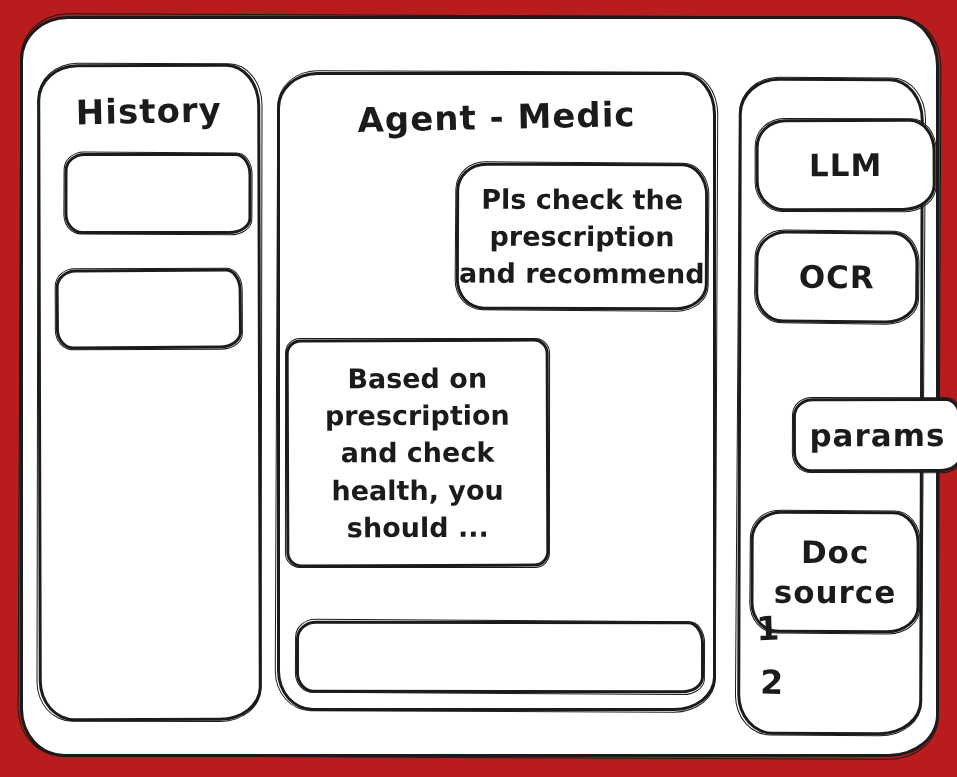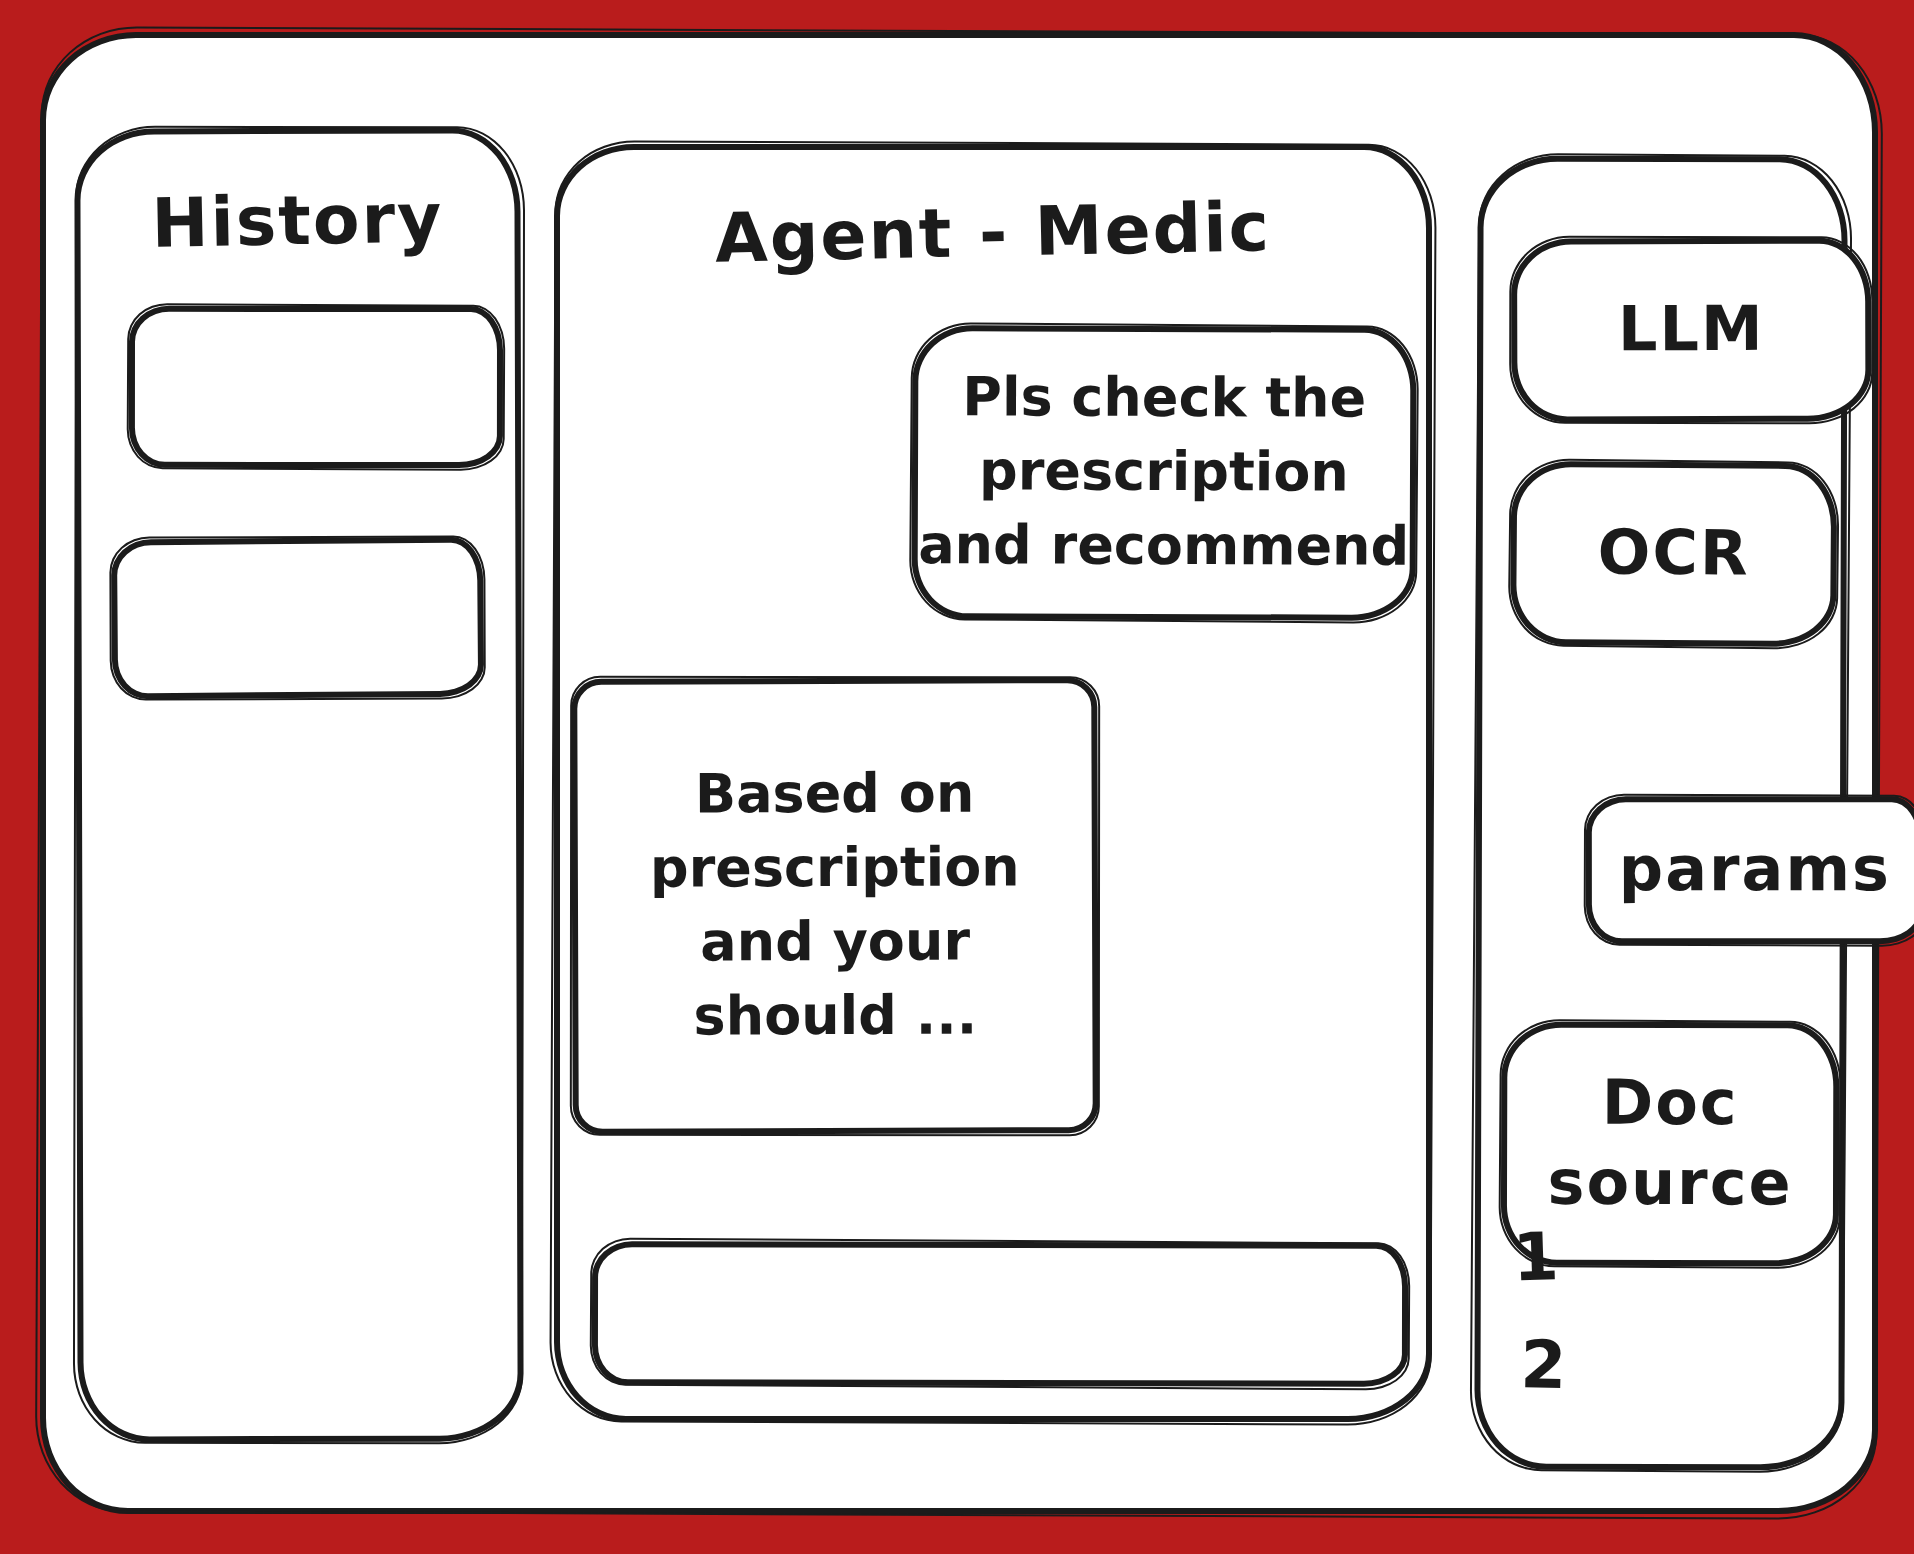--- a/index.html
+++ b/index.html
@@ -100,21 +100,22 @@
 
     <div class="sketch r-bub bubble" style="left:176px; top:88px; width:252px; height:147px; transform:rotate(0.2deg);">
       <div>Pls check the</div>
       <div>prescription</div>
       <div>and recommend</div>
     </div>
 
     <div class="sketch r-bub bubble" style="left:6px; top:264px; width:263px; height:228px; transform:rotate(-0.2deg);border-radius:15px;">
       <div>Based on</div>
       <div>prescription</div>
-      <div>and your</div>
+      <div>and check</div>
+      <div>health, you</div>
       <div>should ...</div>
     </div>
 
     <div class="sketch r-item" role="textbox" style="left:16px; top:546px; width:408px; height:72px; transform:rotate(0.1deg); cursor:text;">
       <span></span>
     </div>
   </div>
 
   <div class="sketch r-panel" style="left:738px; top:78px; width:185px; height:657px; transform:rotate(0.15deg);">
 

